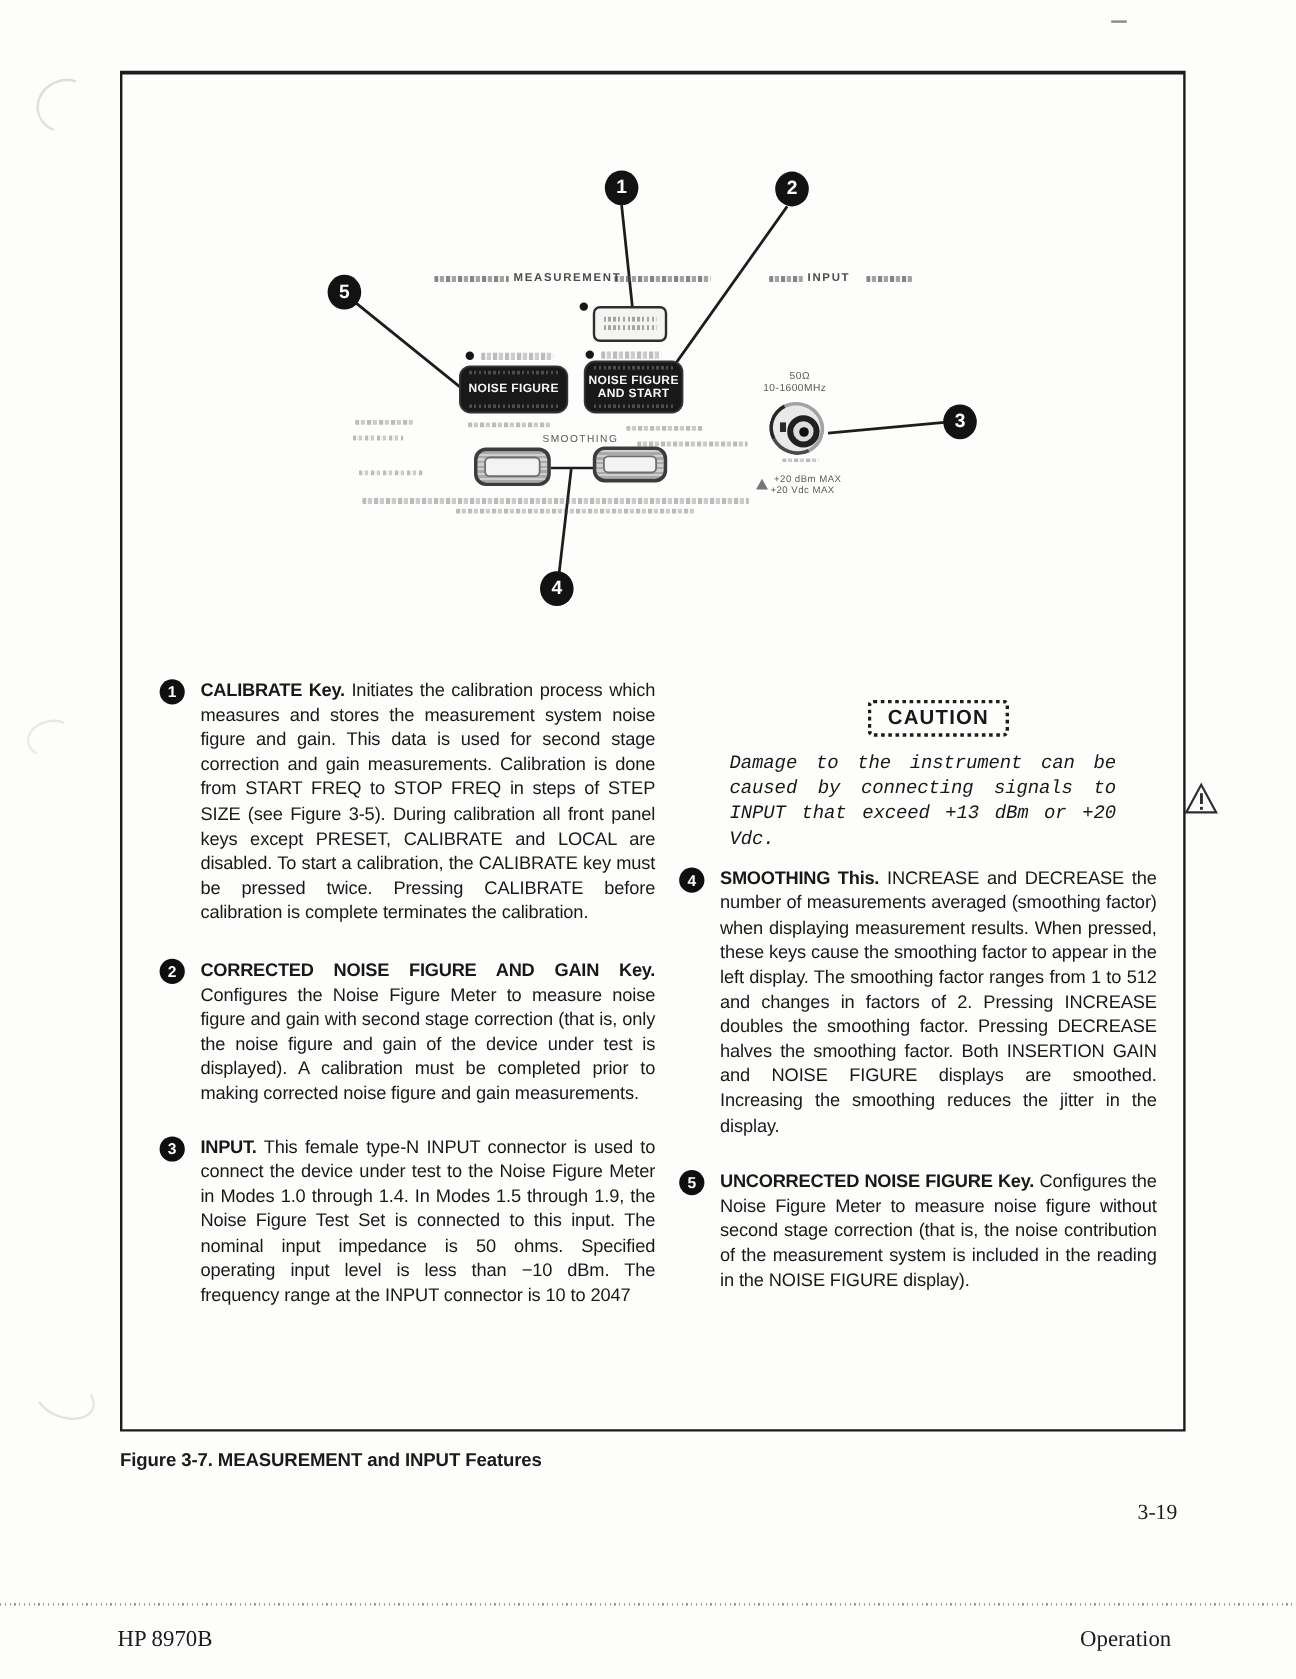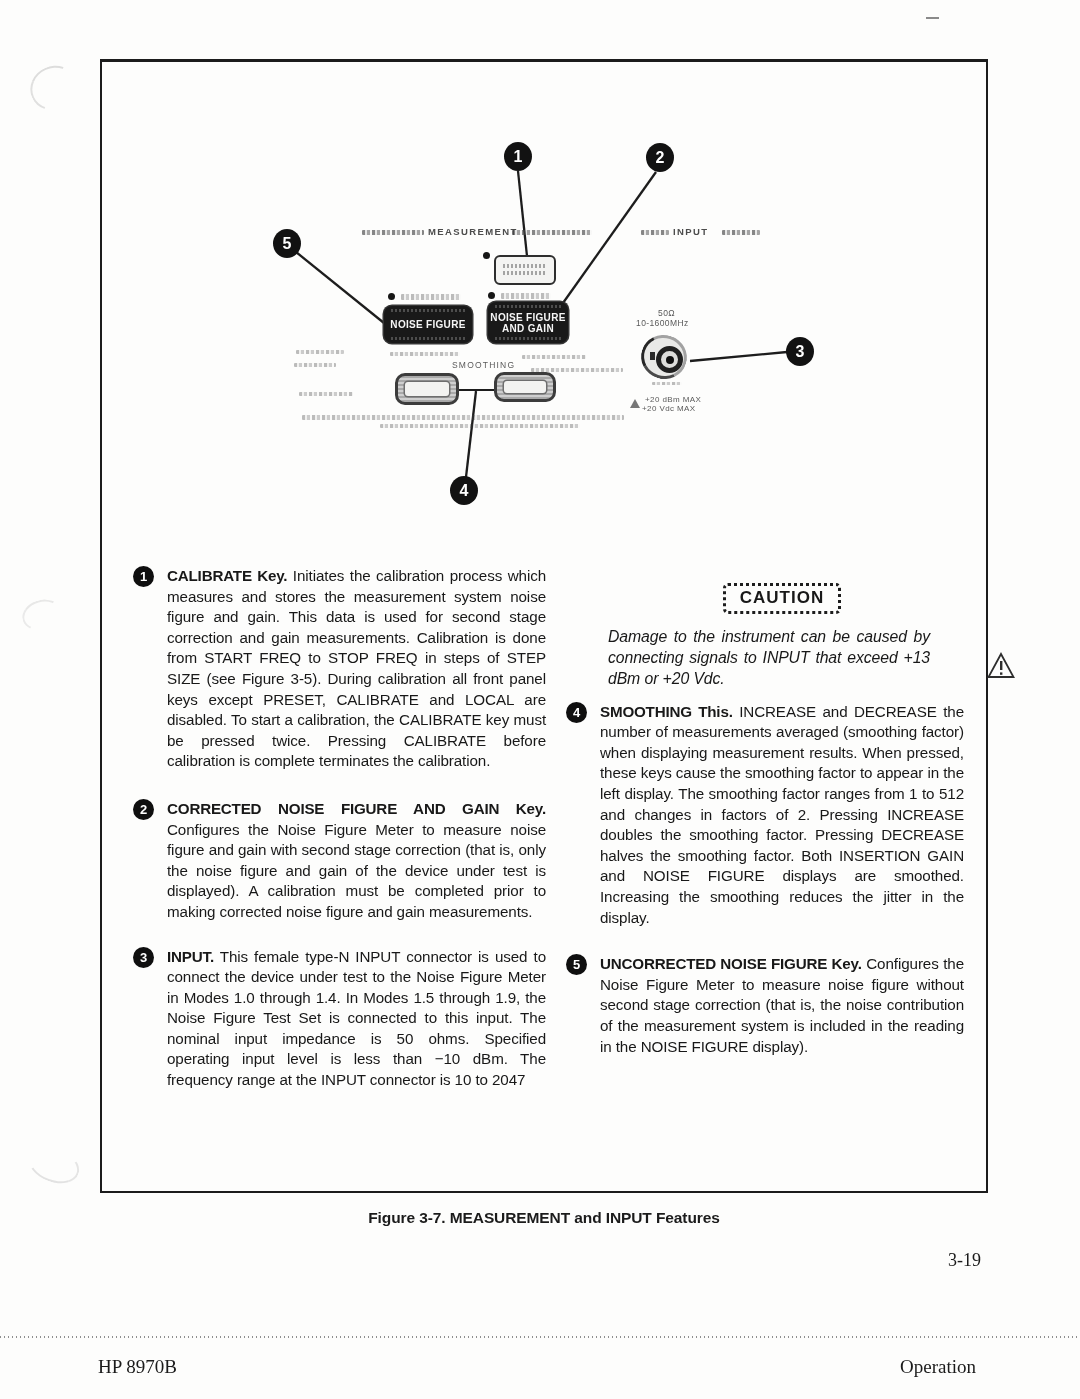--- a/index.html
+++ b/index.html
@@ -65,25 +65,25 @@
   .col-right { left:600px; top:566px; width:364px; }
   .item { position:relative; }
   .badge { position:absolute; left:-34px; top:0px; width:21px; height:21px; background:#0f0f0f;
            color:#fff; border-radius:50%; font-size:13px; font-weight:bold; line-height:21px;
            text-align:center; letter-spacing:0; }
   .ttl { letter-spacing:-.2px; }
   .mb1 { margin-bottom:27px; } .mb2 { margin-bottom:24px; }
   .caution-wrap { text-align:center; margin:17px 0 12px 0; }
   .caution-stamp { display:inline-block; border:3px dotted #1d1d1d; border-radius:5px;
            padding:2px 14px; font-size:17px; font-weight:bold; letter-spacing:1px; }
-  .caution-text { font-family:Liberation Sans, sans-serif; font-style:italic; font-size:15.8px;
+  .caution-text { font-family:Liberation Mono, monospace; font-style:italic; font-size:15.8px;
            line-height:21px; width:322px; margin-left:8px; margin-bottom:13px; }
   .serifb { font-family:"Liberation Serif", serif; font-weight:bold; }
   
-  .fig-caption { position:absolute; left:100px; top:1209px; width:888px; text-align:center;
+  .fig-caption { position:absolute; left:100px; top:1209px; width:888px; 
            font-size:15.5px; font-weight:bold; letter-spacing:-.1px; }
   .page-num { position:absolute; left:948px; top:1250px; font-family:"Liberation Serif", serif; font-size:18px; }
   .dotted-rule { position:absolute; left:0; top:1336px; width:1080px; height:2px;
            background:repeating-linear-gradient(90deg,#8f8f8f 0 1px, transparent 1px 4px); }
   .footer-left  { position:absolute; left:98px;  top:1356px; font-family:"Liberation Serif", serif; font-size:19px; }
   .footer-right { position:absolute; right:104px; top:1356px; font-family:"Liberation Serif", serif; font-size:19px;text-align:right; }
   .warn-tri-big { position:absolute; left:987px; top:652px; }
 </style>
 </head>
 <body>
@@ -127,21 +127,21 @@
   <div class="led" style="left:388px; top:293px;"></div>
   <div class="gk light" style="left:401px; top:294px; width:60px; height:6px;"></div>
   <div class="led" style="left:488px; top:292px;"></div>
   <div class="gk light" style="left:501px; top:293px; width:50px; height:6px;"></div>
 
   <div class="dark-btn" style="left:384px; top:306px; width:88px; height:37px;">
     <span class="lbl">NOISE FIGURE</span>
   </div>
   <div class="dark-btn" style="left:488px; top:302px; width:80px; height:41px;">
     <span class="lbl">NOISE FIGURE</span>
-    <span class="lbl">AND GAIN</span>
+    <span class="lbl">AND START</span>
   </div>
 
   <div class="gk light" style="left:296px; top:350px; width:48px; height:4px;"></div>
   <div class="gk light" style="left:294px; top:363px; width:42px; height:4px;"></div>
   <div class="gk light" style="left:299px; top:392px; width:54px; height:4px;"></div>
   <div class="gk light" style="left:390px; top:352px; width:70px; height:4px;"></div>
   <div class="gk light" style="left:522px; top:355px; width:64px; height:4px;"></div>
   <div class="gk light" style="left:531px; top:368px; width:92px; height:4px;"></div>
   <div class="gk light" style="left:302px; top:415px; width:322px; height:5px;"></div>
   <div class="gk light" style="left:380px; top:424px; width:200px; height:4px;"></div>

